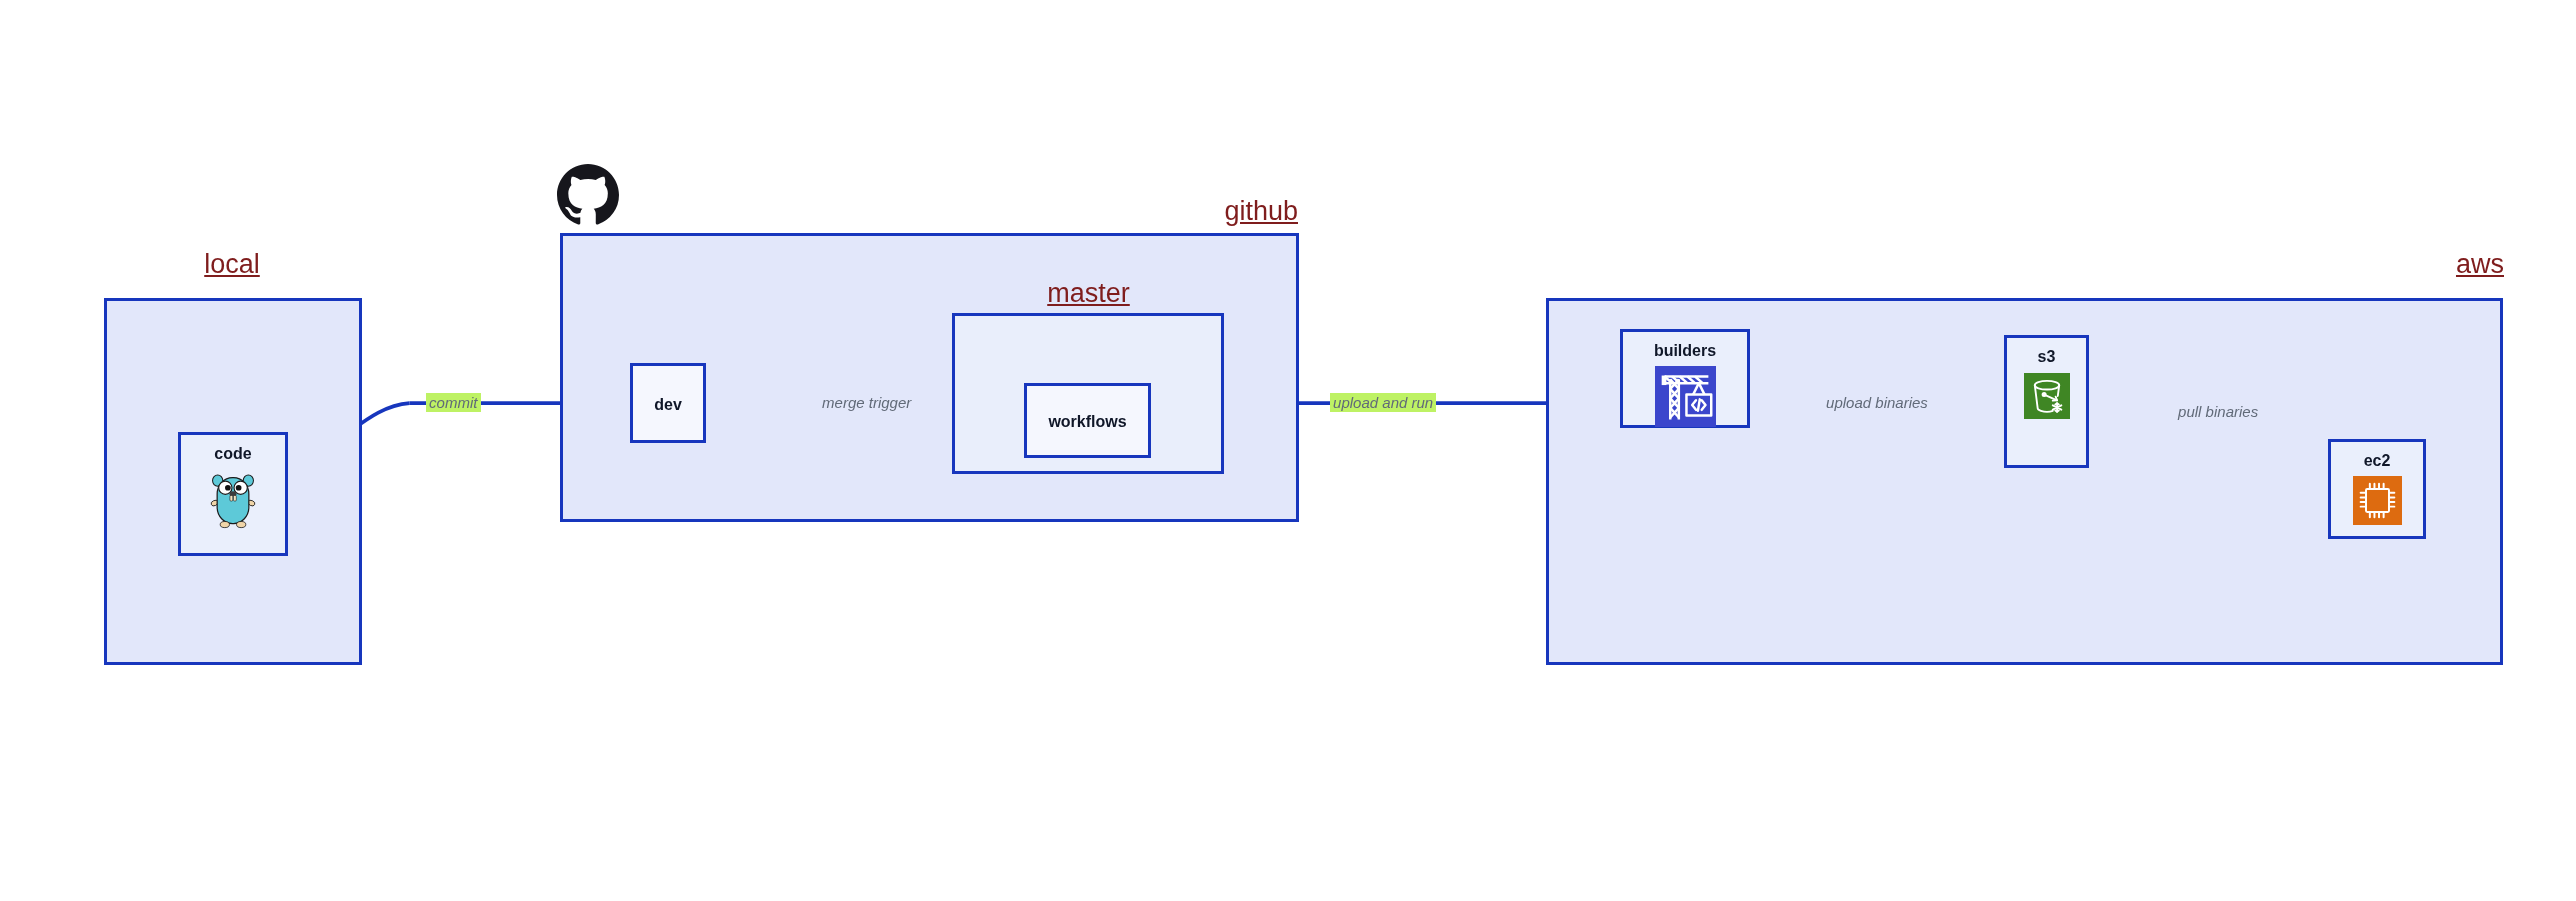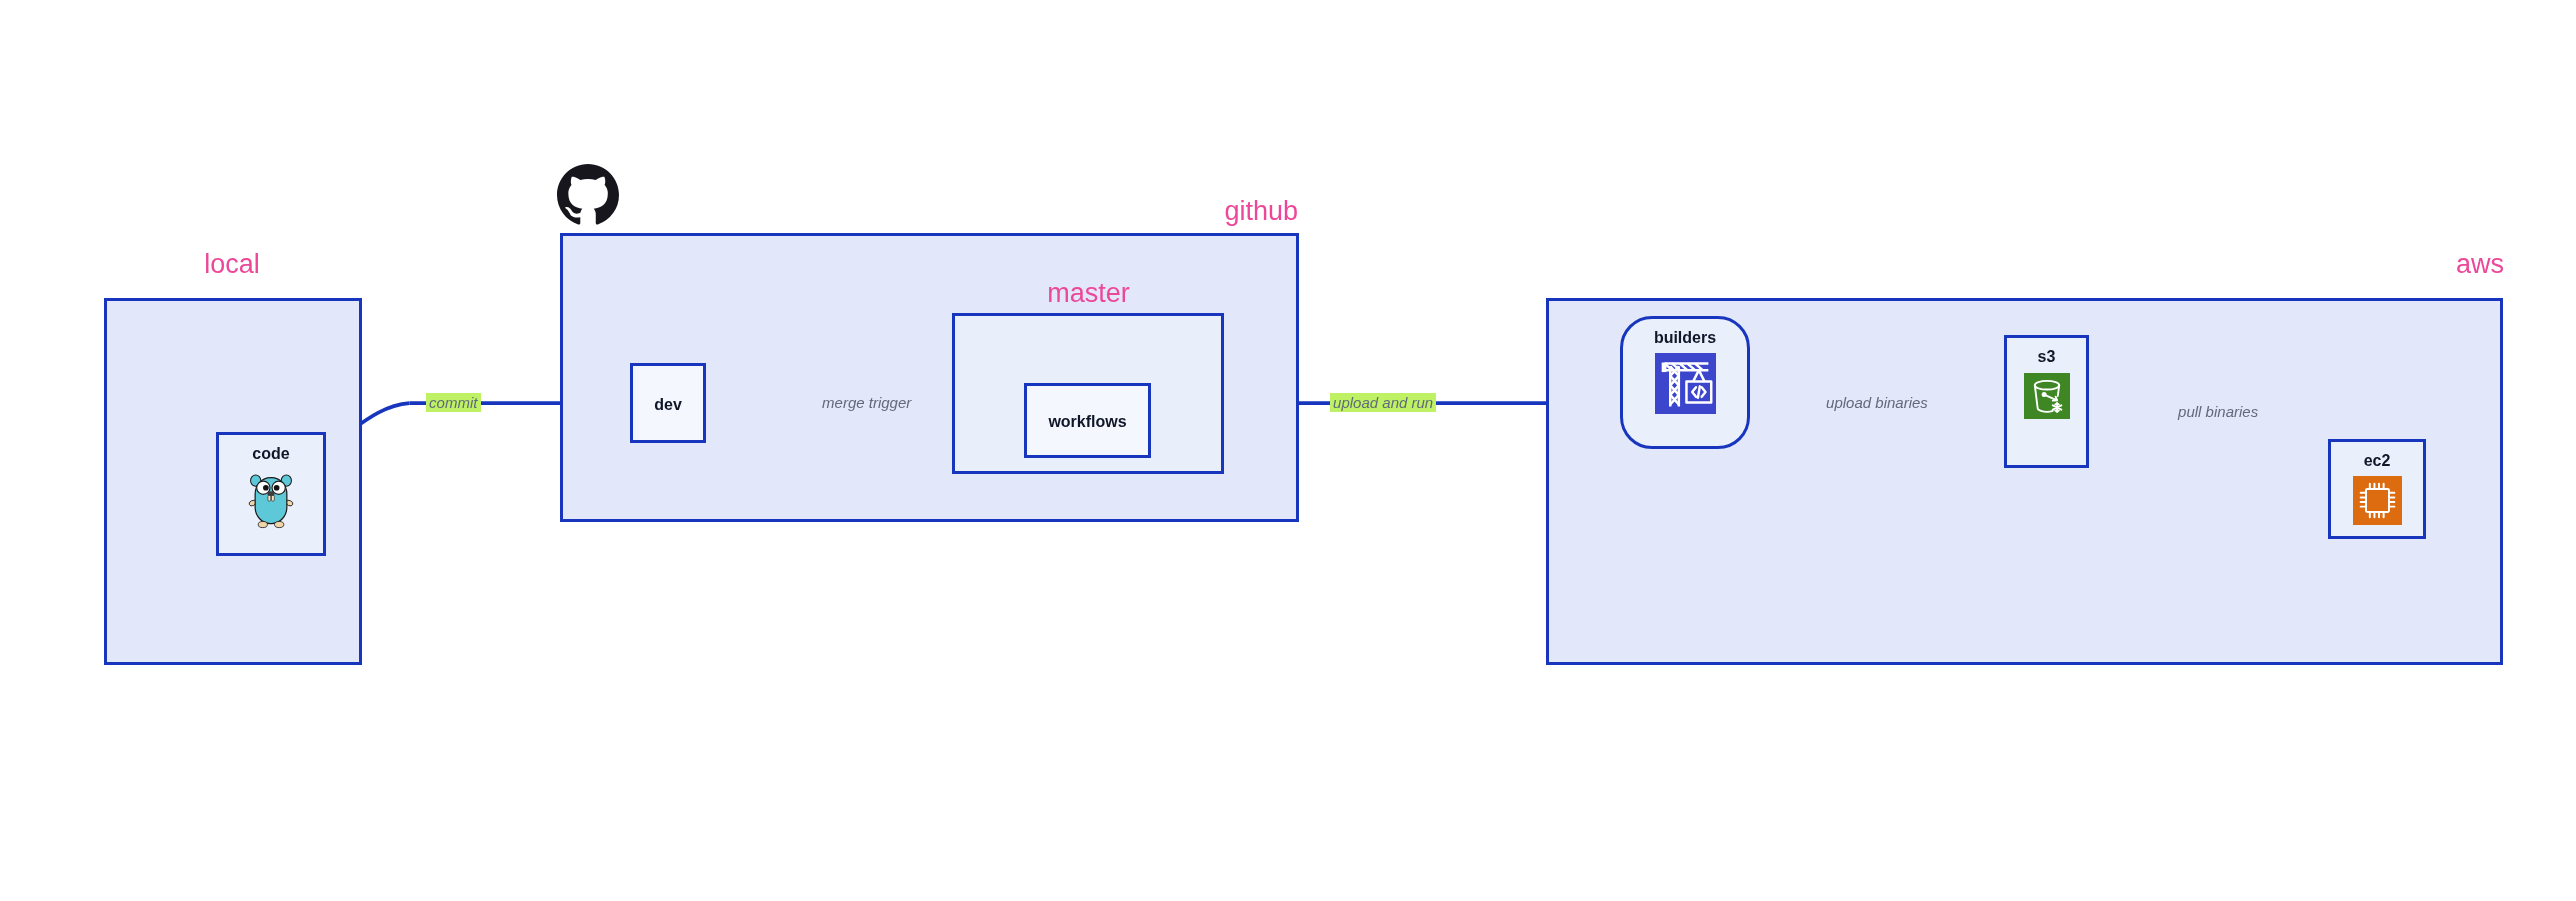--- a/index.html
+++ b/index.html
@@ -26,23 +26,24 @@
     position: absolute;
     background: #e2e7fa;
     border: 3.6px solid #1736bd;
     box-sizing: border-box;
   }
   .group.inner {
     background: #e9eefb;
   }
   .group-label {
     position: absolute;
-    color: #ec4899;
+    color: #7f1d1d;
     font-weight: 400;
     white-space: nowrap;
+    text-decoration: underline;
   }
 
   
   .node {
     position: absolute;
     background: #eaeffc;
     border: 3.6px solid #1736bd;
     box-sizing: border-box;
     display: flex;
     flex-direction: column;
@@ -110,21 +111,21 @@
 
     <path d="M 3400,782 L 3880,782" fill="none" stroke="#1736bd" stroke-width="7" marker-end="url(#arrow)"></path>
 
     <path d="M 4073,780 C 4180,772 4230,790 4310,817" fill="none" stroke="#1736bd" stroke-width="7"></path>
     <path d="M 4318,820 C 4400,855 4470,905 4512,940" fill="none" stroke="#1736bd" stroke-width="7" marker-end="url(#arrow)"></path>
   </svg>
 
   <div class="group-label" style="left:103px; top:249px; width:258px; text-align:center; font-size:27px;">local</div>
   <div class="group" style="left:104px; top:298px; width:258px; height:367px;"></div>
 
-  <div class="node" style="left:178px; top:432px; width:110px; height:124px;margin-left:38px;">
+  <div class="node" style="left:178px; top:432px; width:110px; height:124px;">
     <div class="node-label" style="font-size:16px; margin-top:11.3px;">code</div>
     <div class="node-icon" style="margin-top:7.2px;">
       <svg width="46" height="61" viewBox="0 0 90 118" xmlns="http://www.w3.org/2000/svg">
 
         <ellipse cx="15" cy="22" rx="10" ry="11" fill="#5dc9d8" stroke="#1b1b1b" stroke-width="2"></ellipse>
         <ellipse cx="75" cy="22" rx="10" ry="11" fill="#5dc9d8" stroke="#1b1b1b" stroke-width="2"></ellipse>
 
         <ellipse cx="9" cy="66" rx="7" ry="5" fill="#f0d5a8" stroke="#1b1b1b" stroke-width="1.6" transform="rotate(-25 9 66)"></ellipse>
         <ellipse cx="81" cy="66" rx="7" ry="5" fill="#f0d5a8" stroke="#1b1b1b" stroke-width="1.6" transform="rotate(25 81 66)"></ellipse>
 
@@ -168,21 +169,21 @@
     <div class="node-label" style="font-size:16px; margin-top:31px;">dev</div>
   </div>
 
   <div class="node light" style="left:1024px; top:383px; width:127px; height:75px;">
     <div class="node-label" style="font-size:16px; margin-top:28px;">workflows</div>
   </div>
 
   <div class="group-label" style="left:1546px; top:249px; width:958px; text-align:right; font-size:27px;">aws</div>
   <div class="group" style="left:1546px; top:298px; width:957px; height:367px;"></div>
 
-  <div class="node" style="left:1620px; top:316px; width:130px; height:133px;border-radius:32px;">
+  <div class="node" style="left:1620px; top:329px; width:130px; height:99px;">
     <div class="node-label" style="font-size:16px; margin-top:11.3px;">builders</div>
     <div class="node-icon" style="margin-top:7.2px;">
       <svg width="61" height="61" viewBox="0 0 64 64" xmlns="http://www.w3.org/2000/svg">
         <rect x="0" y="0" width="64" height="64" fill="#3b46cc"></rect>
         <g fill="none" stroke="#ffffff" stroke-width="2.6" stroke-linejoin="round">
 
           <path d="M16 14 L16 56 M25 14 L25 56"></path>
           <path d="M16 14 L25 24 M25 14 L16 24 M16 24 L25 34 M25 24 L16 34
                    M16 34 L25 44 M25 34 L16 44 M16 44 L25 54 M25 44 L16 54"></path>
 

